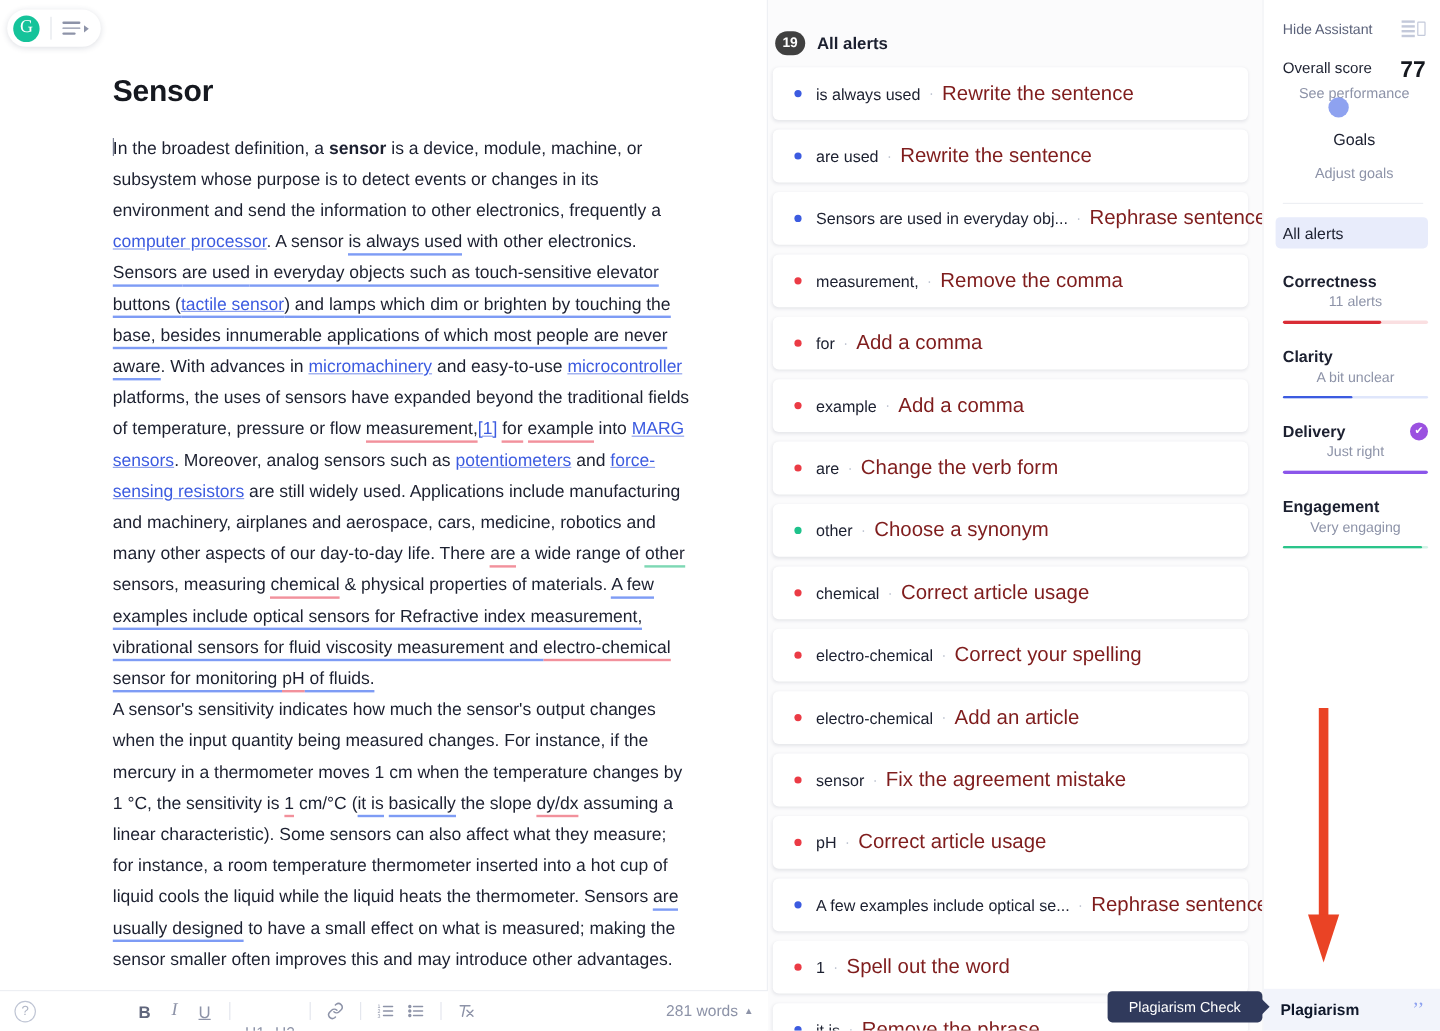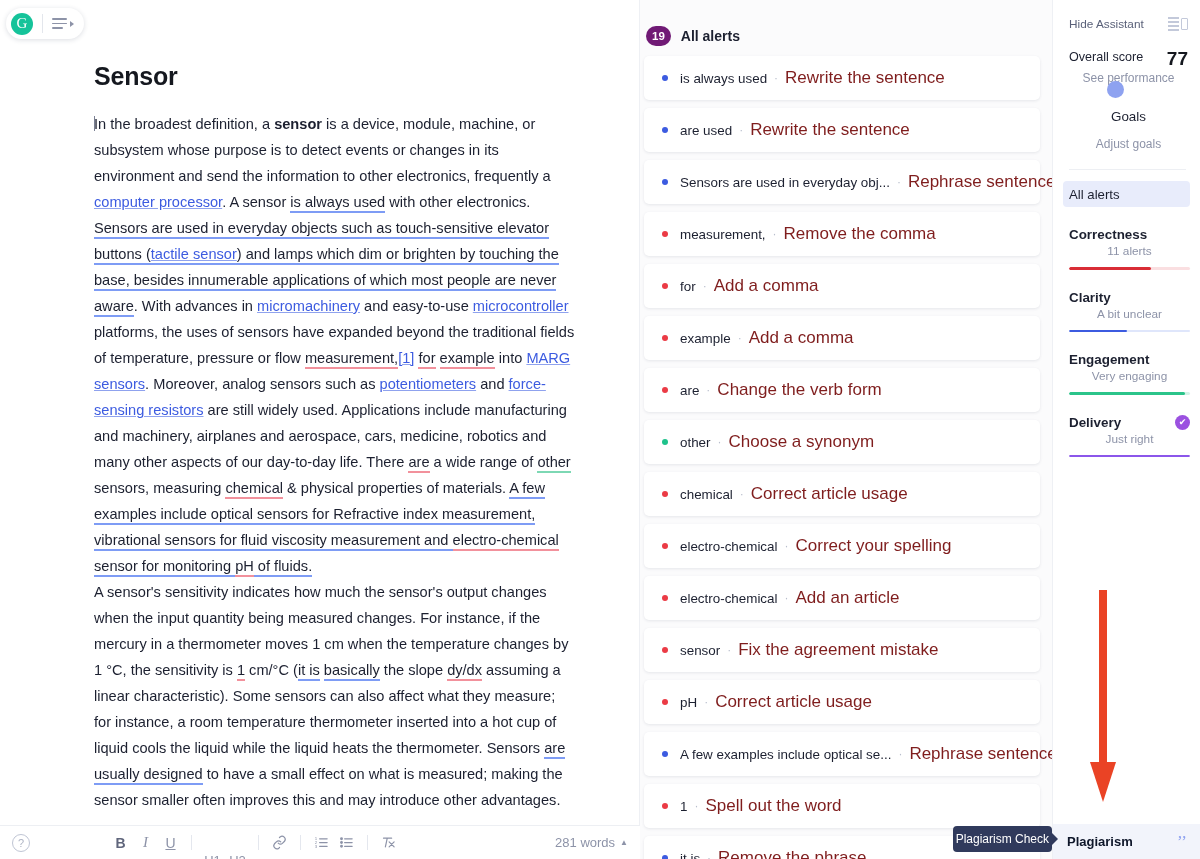--- a/index.html
+++ b/index.html
@@ -92,21 +92,21 @@
     background: #fbfbfc;
     overflow: hidden;
   }
   .alerts-head {
     display: flex; align-items: center; gap: 10px;
     padding: 20px 0 0 6px;
     height: 52px;
   }
   .alert-count {
     min-width: 24px; height: 20px; border-radius: 10px;
-    background: #701a75; color: #fff;
+    background: #404040; color: #fff;
     font-size: 11.5px; font-weight: bold;
     display: flex; align-items: center; justify-content: center;
     padding: 0 6px;
   }
   .alerts-title { font-size: 14px; font-weight: bold; color: #1c2030; }
   .alert-list { padding: 4px 12px 0 4px; }
   .alert-card {
     background: #fff;
     border-radius: 5px;
     box-shadow: 0 1px 3px rgba(40,50,80,.10);
@@ -187,21 +187,21 @@
     padding: 0 14px 0 14px;
     cursor: pointer;
   }
   .plag-label { font-size: 13px; font-weight: bold; color: #0f172a; }
   .plag-quote { color: #8ea2f0; font-size: 17px; font-family: "Liberation Serif", serif; line-height:1; }
 
   .tooltip {
     position: absolute; right: 148px; bottom: 7px;
     background: #303a5c; color: #fff;
     font-size: 12px;
-    padding: 6px 3px; border-radius: 4px;
+    padding: 6px 18px; border-radius: 4px;
     white-space: nowrap;
     z-index: 20;
   }
   .tooltip:after {
     content: ""; position: absolute; right: -6px; top: 50%;
     transform: translateY(-50%);
     border-left: 7px solid #303a5c;
     border-top: 7px solid transparent;
     border-bottom: 7px solid transparent;
   }
@@ -439,35 +439,35 @@
           <div class="cat-head">
             <div class="cat-name">Clarity</div>
           </div>
           <div class="cat-sub">A bit unclear</div>
           <div class="cat-bar" style="background: rgb(223, 230, 251);">
             <div class="fill" style="width: 48%; background: rgb(60, 91, 224);"></div>
           </div>
         </div>
         <div class="cat">
           <div class="cat-head">
+            <div class="cat-name">Delivery</div>
+            <span class="check-badge">✔</span>
+          </div>
+          <div class="cat-sub">Just right</div>
+          <div class="cat-bar" style="background: rgb(230, 219, 249);">
+            <div class="fill" style="width: 100%; background: rgb(139, 86, 234);"></div>
+          </div>
+        </div>
+        <div class="cat">
+          <div class="cat-head">
             <div class="cat-name">Engagement</div>
           </div>
           <div class="cat-sub">Very engaging</div>
           <div class="cat-bar" style="background: rgb(212, 243, 231);">
             <div class="fill" style="width: 96%; background: rgb(43, 196, 138);"></div>
-          </div>
-        </div>
-        <div class="cat">
-          <div class="cat-head">
-            <div class="cat-name">Delivery</div>
-            <span class="check-badge">✔</span>
-          </div>
-          <div class="cat-sub">Just right</div>
-          <div class="cat-bar" style="background: rgb(230, 219, 249);">
-            <div class="fill" style="width: 100%; background: rgb(139, 86, 234);"></div>
           </div>
         </div>
       </div>
 
     <div class="plag-bar">
       <span class="plag-label">Plagiarism</span>
       <span class="plag-quote">’’</span>
     </div>
 
     <div class="tooltip">Plagiarism Check</div>

